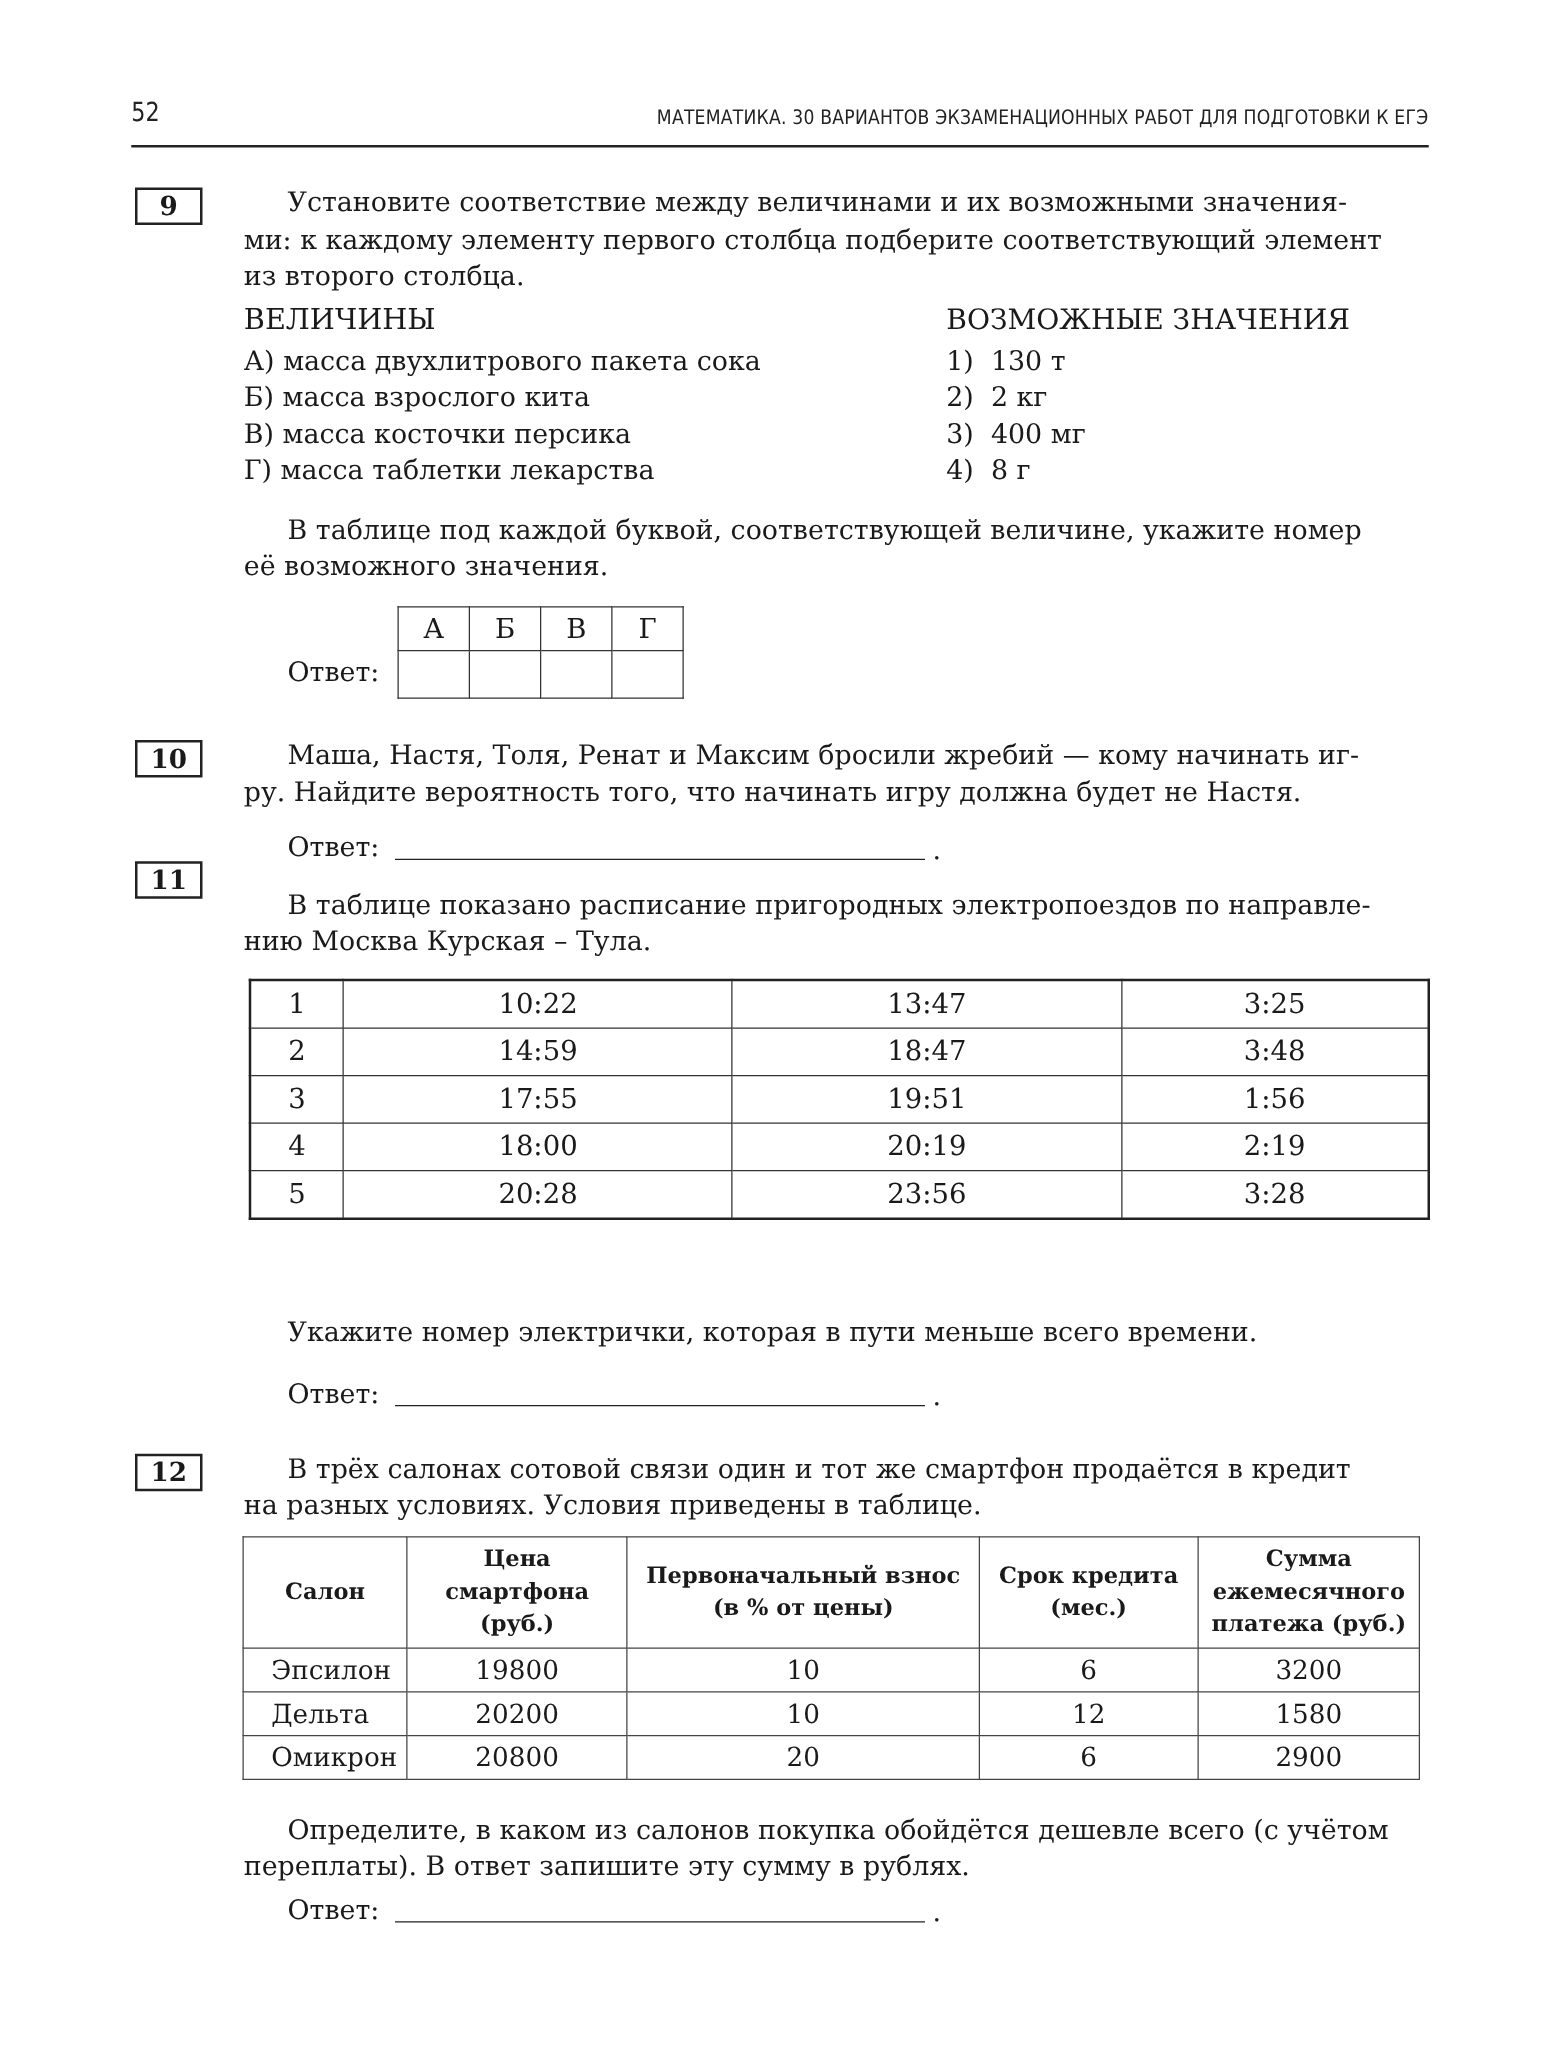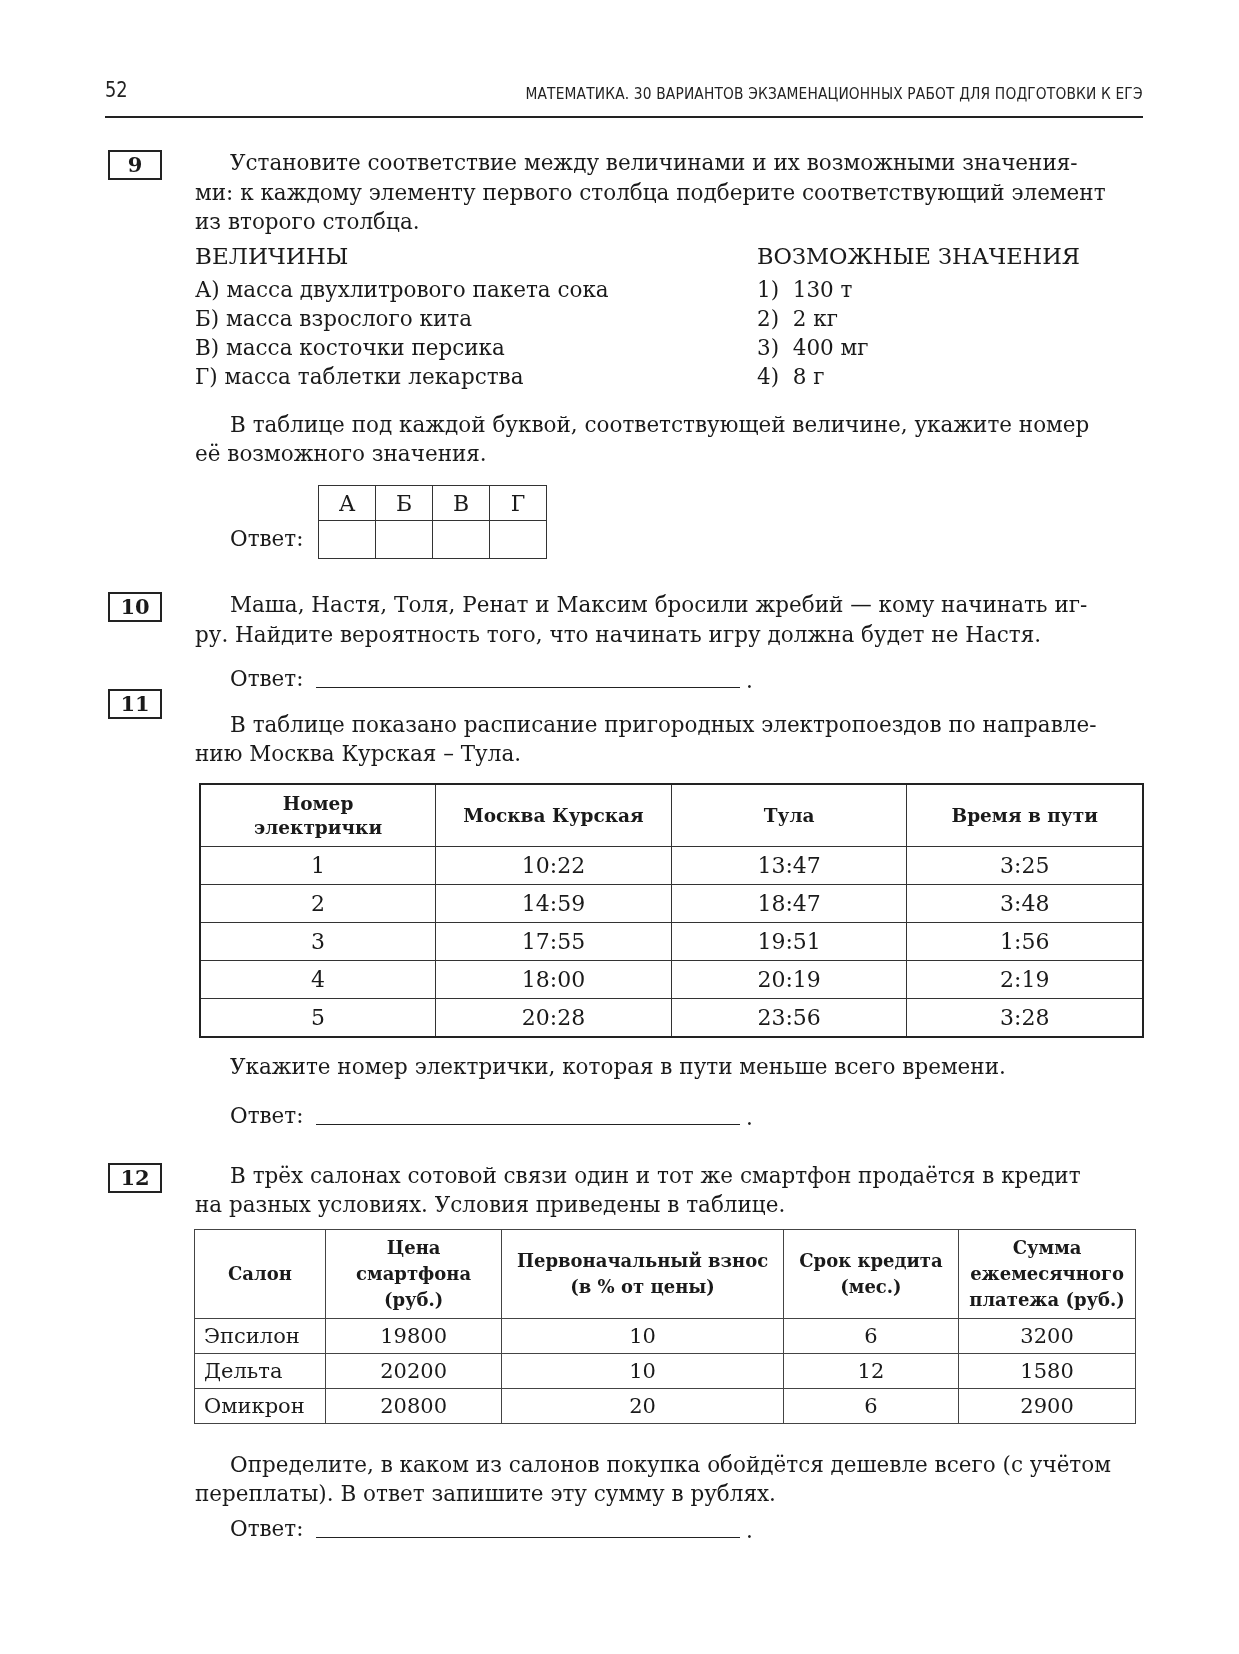--- a/index.html
+++ b/index.html
@@ -48,21 +48,21 @@
   }
   table.schedule td { font-size: 22px; height: 37px; }
   table.salon { left: 194px; top: 1229px; width: 942px; border: 1.5px solid #222; }
   table.salon th, table.salon td {
     border: 1.5px solid #444; text-align: center; padding: 0;
   }
   table.salon th {
     font-weight: bold; font-size: 18px; line-height: 26px; height: 88px;
   }
   table.salon td { font-size: 21px; height: 34px; }
-  table.salon td.left { text-align: left; padding-left: 9px; }
+  table.salon td.left { text-align: left; padding-left: 22px; }
 </style>
 </head>
 <body>
 
 <div class="page-header">
   <span class="page-num">52</span>
   <span class="running-title">МАТЕМАТИКА. 30 ВАРИАНТОВ ЭКЗАМЕНАЦИОННЫХ РАБОТ ДЛЯ ПОДГОТОВКИ К ЕГЭ</span>
 </div>
 
 <div class="task-box" style="top:150px;">9</div>
@@ -110,29 +110,20 @@
 <div class="line" style="left:230px; top:666px;">Ответ:</div>
 <div class="answer-line" style="left:316px; top:687px; width:424px;"></div>
 <div class="dot" style="left:746px; top:668px;">.</div>
 
 <div class="task-box" style="top:689px;">11</div>
 <div class="line" style="left:230px; top:712px;">В таблице показано расписание пригородных электропоездов по направле-</div>
 <div class="line" style="left:195px; top:741px;">нию Москва Курская – Тула.</div>
 
 <table class="schedule">
   <tbody>
-      <tr>
-    <th style="width:235px;">
-      <span>Номер</span><br>
-      <span>электрички</span>
-    </th>
-    <th style="width:236px;">Москва Курская</th>
-    <th style="width:236px;">Тула</th>
-    <th style="width:236px;">Время в пути</th>
-  </tr>
   <tr>
     <td>1</td>
     <td>10:22</td>
     <td>13:47</td>
     <td>3:25</td>
   </tr>
   <tr>
     <td>2</td>
     <td>14:59</td>
     <td>18:47</td>

